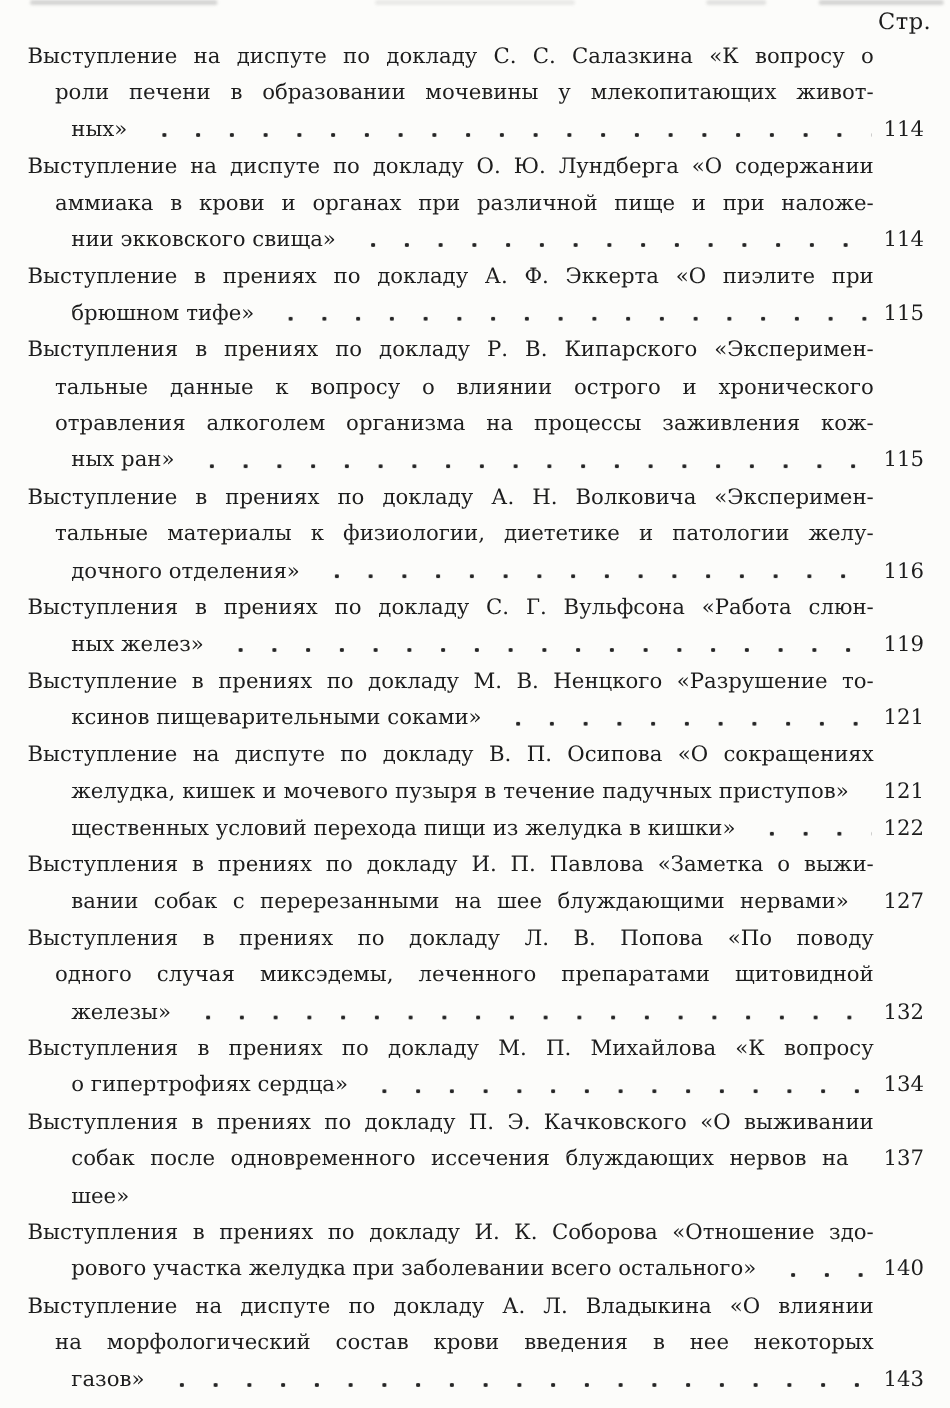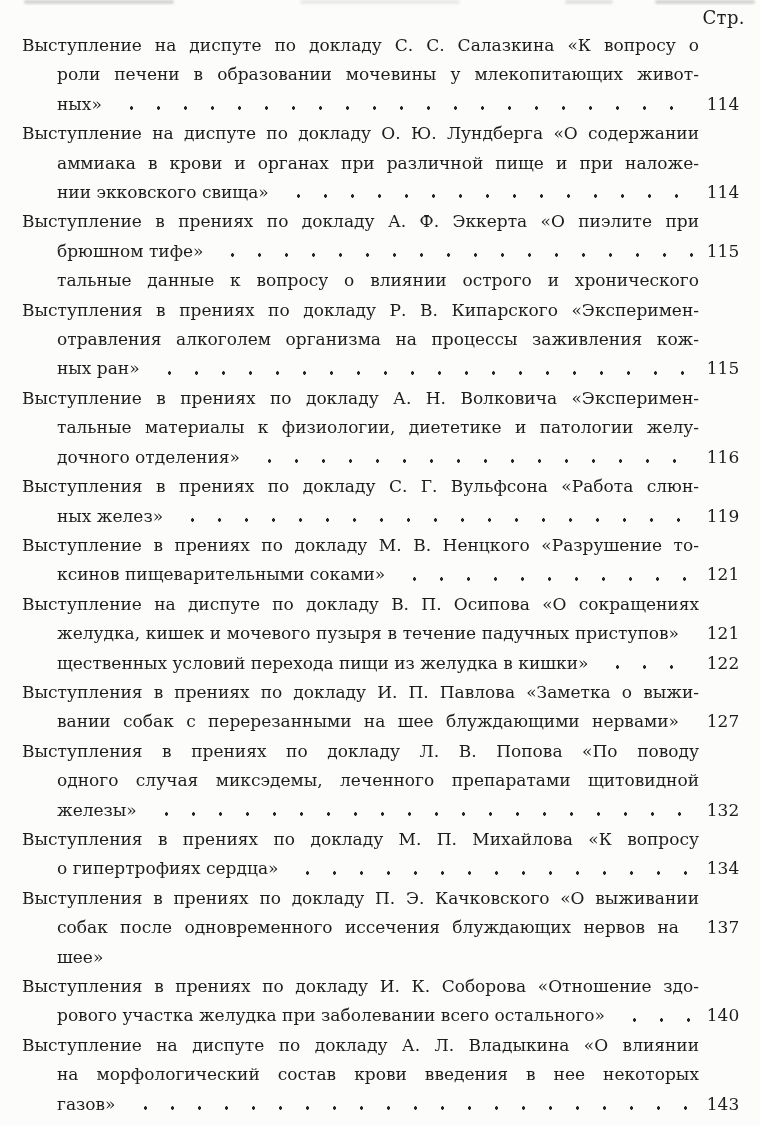--- a/index.html
+++ b/index.html
@@ -37,21 +37,21 @@
   }
 
   .entry { font-size: 17px; }
   .line {
     line-height: 29.4px;
     margin-right: 46px;              
     text-align: justify;
     text-align-last: justify;
     white-space: nowrap;
   }
-  .line.cont { margin-left: 35px; }
+  .line.cont { margin-left: 22px; }
 
   .lastline {
     display: flex;
     align-items: baseline;
     line-height: 29.4px;
     margin-left: 35px;
   }
   .lastline .text { white-space: nowrap; }
   .dots {
     flex: 1 1 auto;
@@ -116,22 +116,22 @@
           <div class="line first">Выступление в прениях по докладу А. Ф. Эккерта «О пиэлите при</div>
         </div>
     <div class="lastline">
       <span class="text">брюшном тифе»</span>
       <span class="dots"></span>
       <span class="page">115</span>
     </div>
   </div>
       <div class="entry">
     <div class="lines">
+          <div class="line first">Выступления в прениях по докладу Р. В. Кипарского «Эксперимен-</div>
           <div class="line cont">тальные данные к вопросу о влиянии острого и хронического</div>
-          <div class="line first">Выступления в прениях по докладу Р. В. Кипарского «Эксперимен-</div>
           <div class="line cont">отравления алкоголем организма на процессы заживления кож-</div>
         </div>
     <div class="lastline">
       <span class="text">ных ран»</span>
       <span class="dots"></span>
       <span class="page">115</span>
     </div>
   </div>
       <div class="entry">
     <div class="lines">

